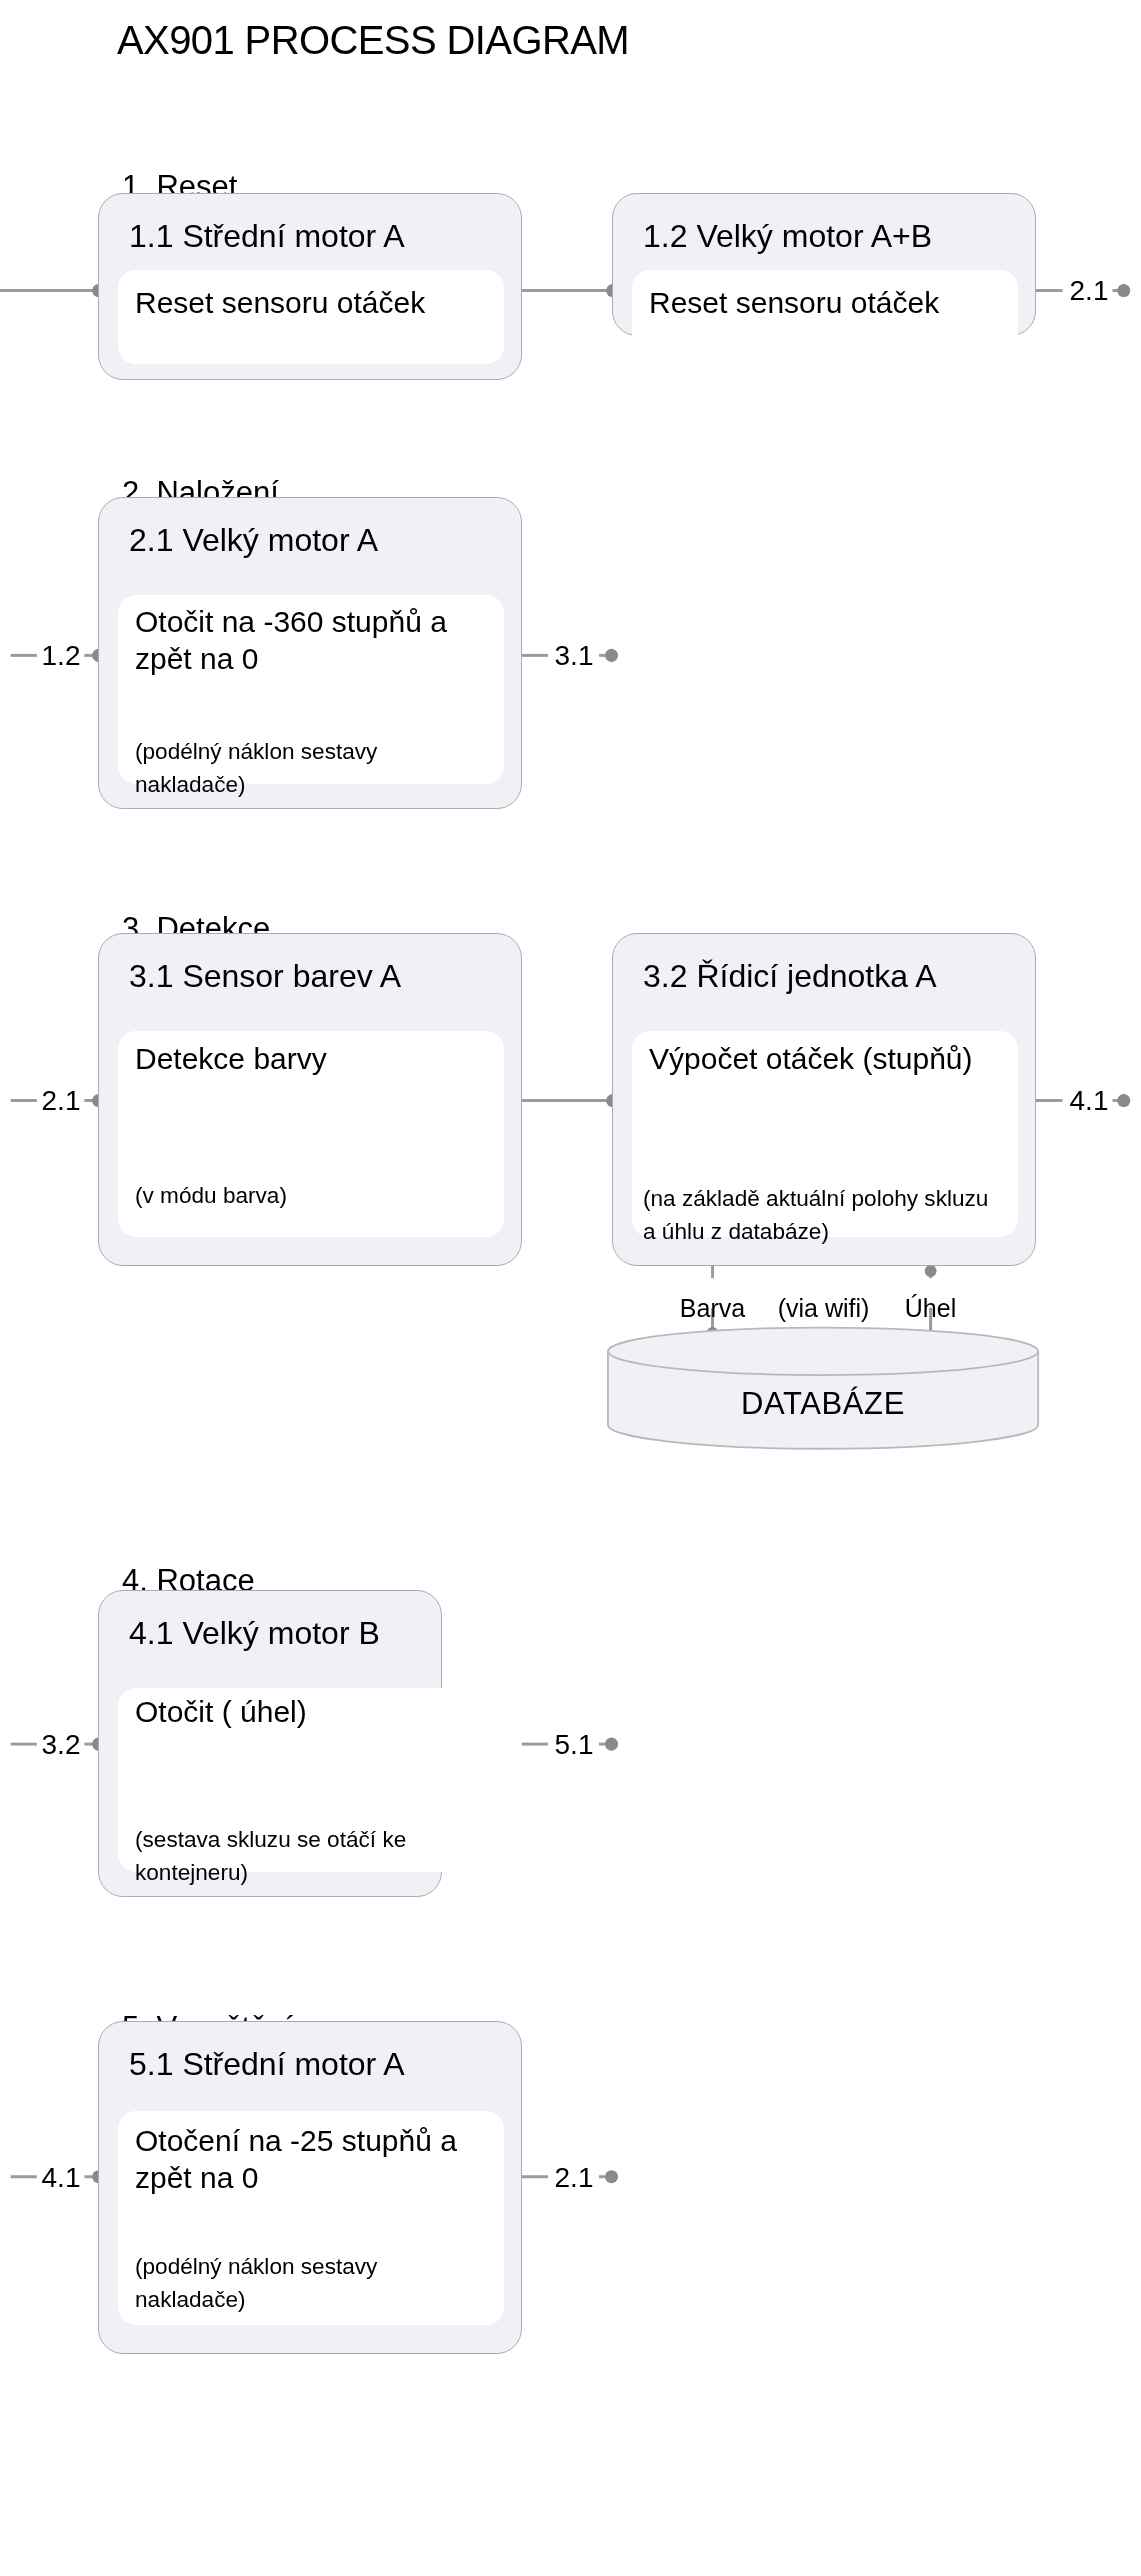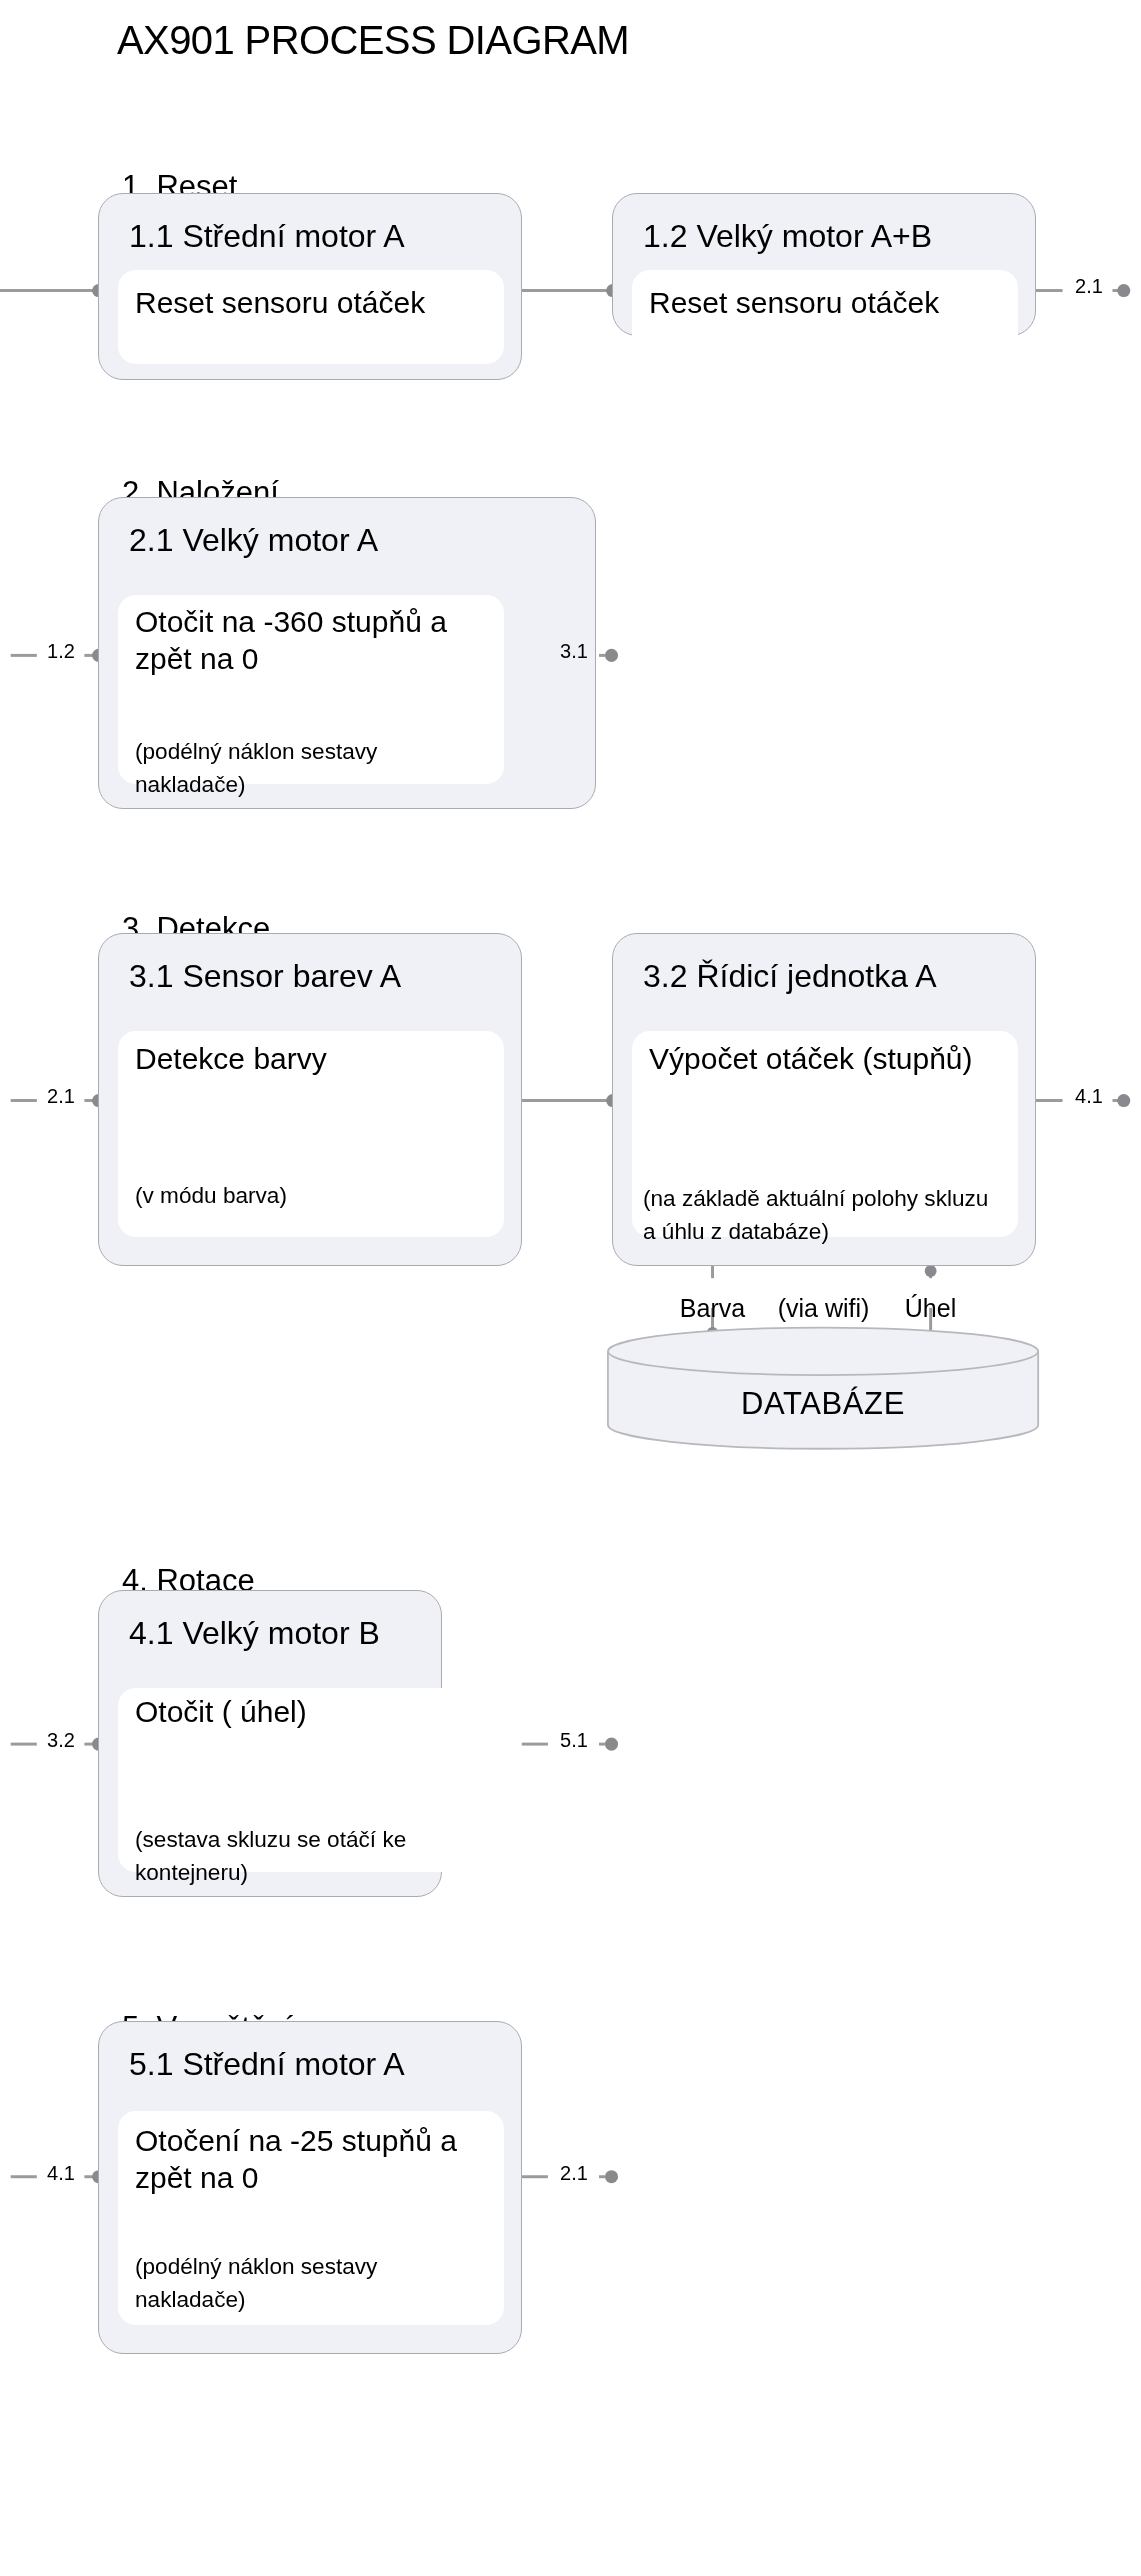--- a/index.html
+++ b/index.html
@@ -6,21 +6,21 @@
   #canvas{position:relative;width:1141px;height:2576px;background:#ffffff;
           font-family:"Liberation Sans", sans-serif;color:#000;overflow:hidden;}
   .abs{position:absolute;}
   .title{font-size:40px;letter-spacing:-0.6px;font-weight:500;white-space:nowrap;}
   .sec-h{font-size:31px;white-space:nowrap;margin-top:16px;}
   .pbox{position:absolute;background:#F0F1F6;border:1.8px solid #ABABAF;border-radius:25px;box-sizing:border-box;}
   .pbox-h{position:absolute;left:30px;top:24px;font-size:32px;white-space:nowrap;}
   .ibox{position:absolute;background:#ffffff;border-radius:18px;}
   .ptxt{position:absolute;left:36px;font-size:30px;line-height:37px;white-space:pre;}
   .stxt{position:absolute;left:36px;font-size:22.6px;line-height:33px;white-space:pre;margin-top:36px;}
-  .clabel{position:absolute;width:54px;text-align:center;font-size:20px;}
+  .clabel{position:absolute;width:54px;text-align:center;font-size:28px;}
   .dblabel{position:absolute;text-align:center;font-size:25px;margin-top:16px;}
   .dbname{position:absolute;left:615px;top:1386px;width:416px;text-align:center;font-size:31px;letter-spacing:0.6px;}
 </style>
 </head>
 <body>
 
 <div id="canvas">
 
   <svg class="abs" style="left:0;top:0;" width="1141" height="2576" viewBox="0 0 1920 4333">
     <g stroke="#9B9B9B" stroke-width="5">
@@ -92,21 +92,21 @@
   <div class="pbox" style="left:612px;top:193px;width:424px;height:143px;">
     <div class="pbox-h">1.2 Velký motor A+B</div>
     <div class="ibox" style="left:19px;top:76px;width:386px;height:94px;"></div>
     <div class="ptxt" style="top:90px;">Reset sensoru otáček</div>
   </div>
 
   <div class="clabel" style="left:1062px;top:275px;">2.1</div>
 
   <div class="abs sec-h" style="left:122px;top:459px;">2. Naložení</div>
 
-  <div class="pbox" style="left:98px;top:497px;width:498px;height:312px;">
+  <div class="pbox" style="left:98px;top:497px;width:424px;height:312px;">
     <div class="pbox-h">2.1 Velký motor A</div>
     <div class="ibox" style="left:19px;top:97px;width:386px;height:189px;"></div>
     <div class="ptxt" style="top:105px;">Otočit na -360 stupňů a
 zpět na 0</div>
     <div class="stxt" style="top:201px;">(podélný náklon sestavy
 nakladače)</div>
   </div>
 
   <div class="clabel" style="left:34px;top:640px;">1.2</div>
   <div class="clabel" style="left:547px;top:640px;">3.1</div>

